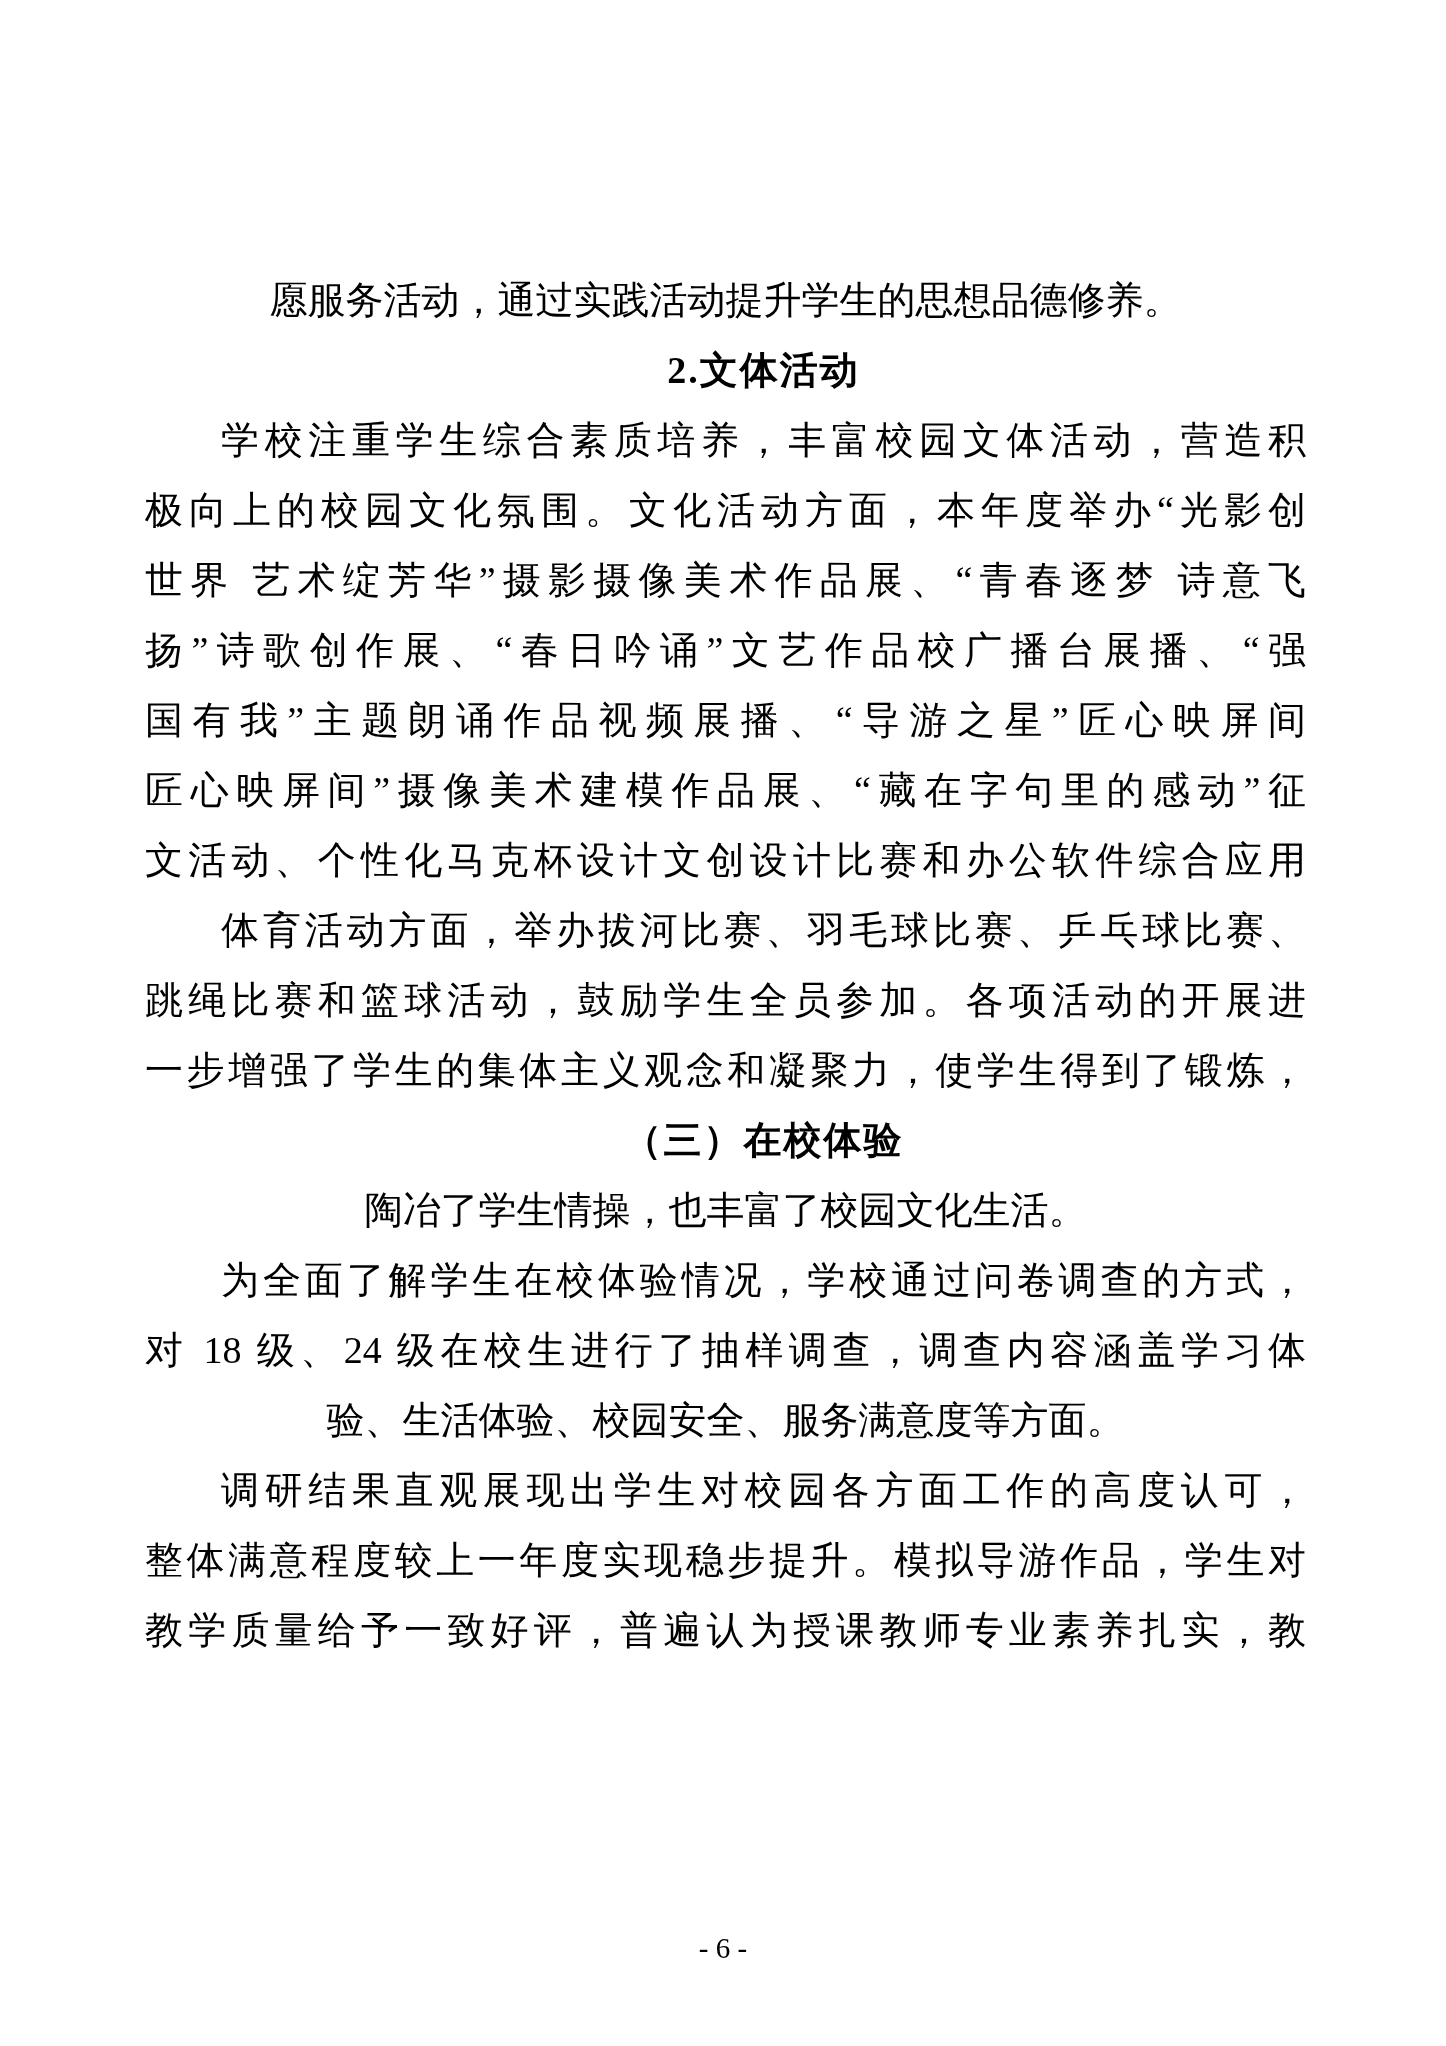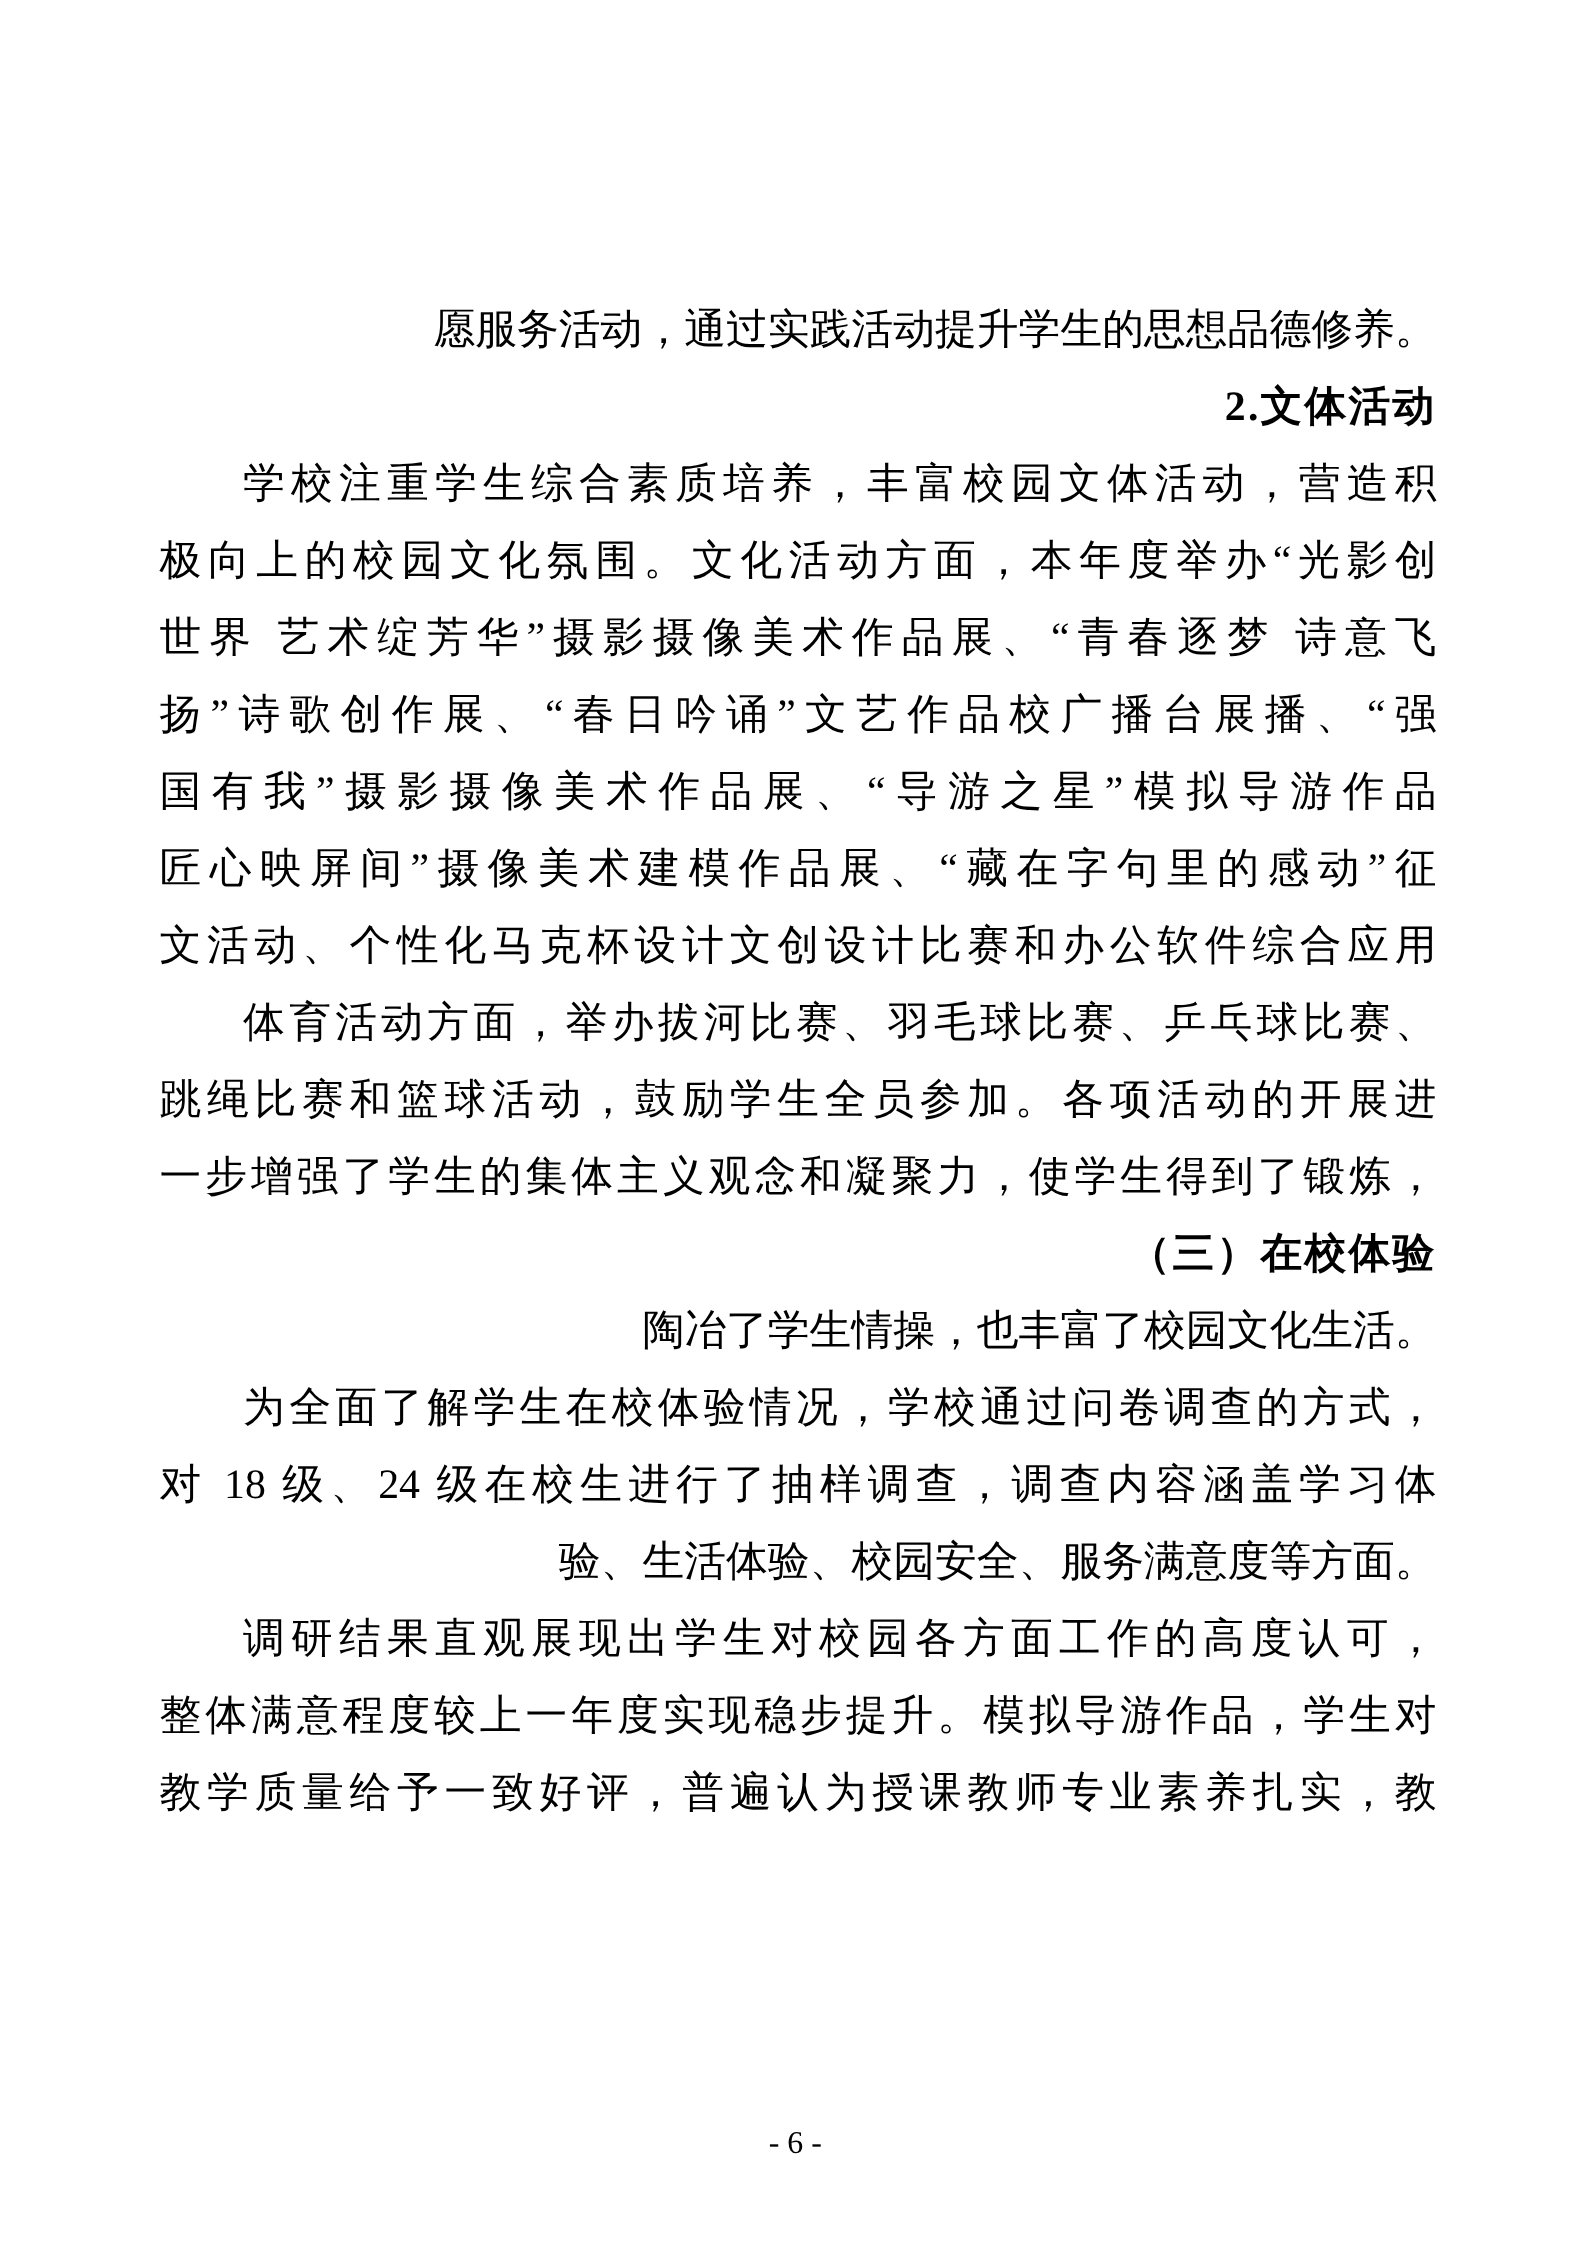--- a/index.html
+++ b/index.html
@@ -27,21 +27,21 @@
     position: absolute;
     left: 145px;
     top: 265px;
     width: 1161px;
   }
   .line {
     height: 70px;
     line-height: 70px;
     font-size: 38px;
     white-space: nowrap;
-    text-align: right;
+    text-align: center;
     letter-spacing: 0px;
   }
   .line.justify {
     white-space: normal;
     text-align: justify;
     text-align-last: justify;
   }
   .line.indent {
     padding-left: 76px;
   }
@@ -64,21 +64,21 @@
 <body>
 
 <div class="page">
   <div class="content">
     <div class="line">愿服务活动，通过实践活动提升学生的思想品德修养。</div>
     <div class="line heading indent">2.文体活动</div>
     <div class="line justify indent">学校注重学生综合素质培养，丰富校园文体活动，营造积</div>
     <div class="line justify">极向上的校园文化氛围。文化活动方面，本年度举办“光影创</div>
     <div class="line justify">世界 艺术绽芳华”摄影摄像美术作品展、“青春逐梦 诗意飞</div>
     <div class="line justify">扬”诗歌创作展、“春日吟诵”文艺作品校广播台展播、“强</div>
-    <div class="line justify">国有我”摄影摄像美术作品展、“导游之星”模拟导游作品</div>
+    <div class="line justify">国有我”主题朗诵作品视频展播、“导游之星”匠心映屏间</div>
     <div class="line justify">匠心映屏间”摄像美术建模作品展、“藏在字句里的感动”征</div>
     <div class="line justify">文活动、个性化马克杯设计文创设计比赛和办公软件综合应用</div>
     <div class="line justify indent">体育活动方面，举办拔河比赛、羽毛球比赛、乒乓球比赛、</div>
     <div class="line justify">跳绳比赛和篮球活动，鼓励学生全员参加。各项活动的开展进</div>
     <div class="line justify">一步增强了学生的集体主义观念和凝聚力，使学生得到了锻炼，</div>
     <div class="line heading indent">（三）在校体验</div>
     <div class="line">陶冶了学生情操，也丰富了校园文化生活。</div>
     <div class="line justify indent">为全面了解学生在校体验情况，学校通过问卷调查的方式，</div>
     <div class="line justify">对 18 级、24 级在校生进行了抽样调查，调查内容涵盖学习体</div>
     <div class="line">验、生活体验、校园安全、服务满意度等方面。</div>

